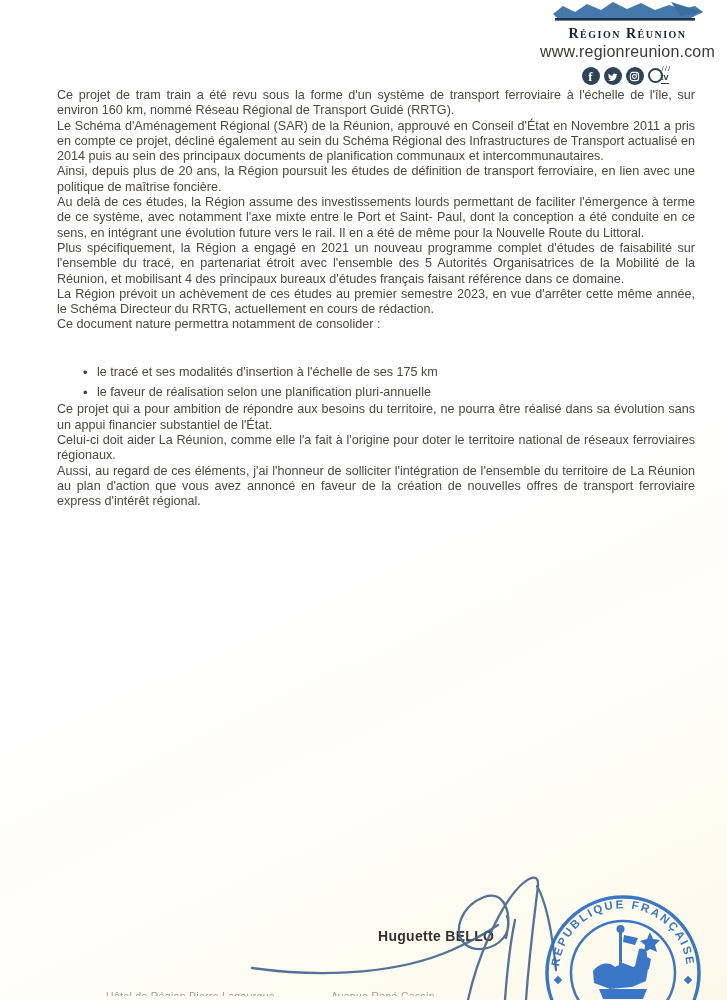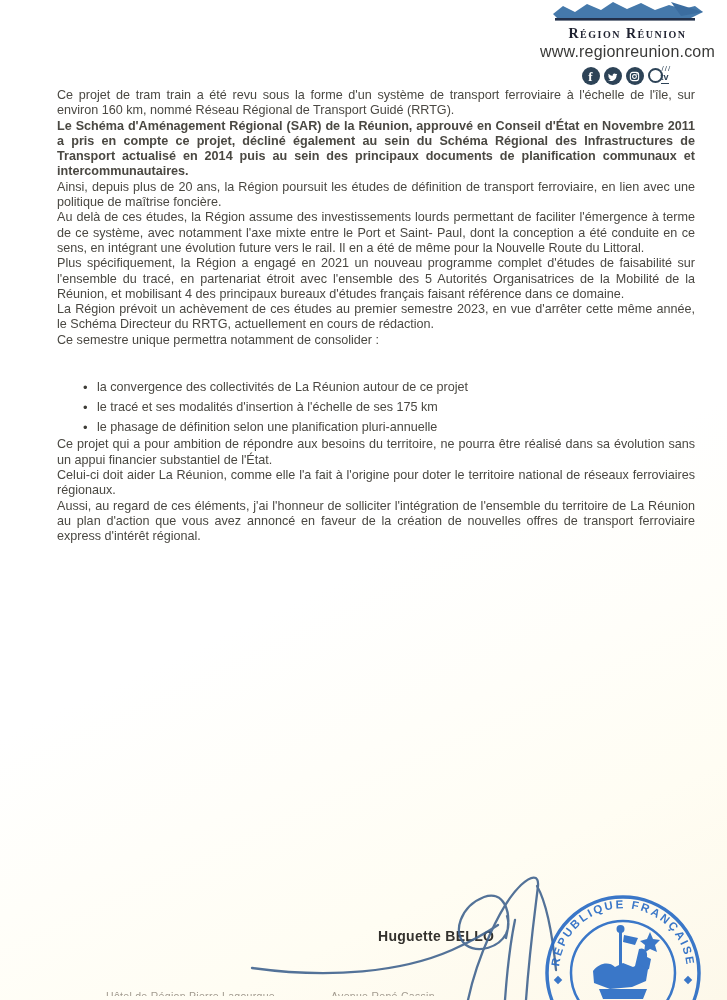--- a/index.html
+++ b/index.html
@@ -26,21 +26,21 @@
   .tv-ring{position:absolute;left:0;top:2px;width:11px;height:11px;border:2.5px solid #2d4357;border-radius:50%;}
   .tv-label{position:absolute;left:13px;top:7px;font-size:9px;font-weight:bold;color:#2d4357;border-bottom:1.5px solid #2d4357;line-height:1.1;}
   .tv-sparks{position:absolute;left:14px;top:-2px;font-size:8px;color:#2d4357;letter-spacing:1px;}
   
   .letter-body{
     position:absolute;left:57px;top:88px;width:638px;
     font-size:12.6px;line-height:15.3px;text-align:justify;
     color:#4a4842;
   }
   .letter-body p{margin:0;}
-  .p2{margin-top:21px;font-weight:bold;} .p3{margin-top:17px;} .p4{margin-top:28px;}
+  .p2{margin-top:21px;} .p3{margin-top:17px;} .p4{margin-top:28px;}
   .p5{margin-top:26px;} .p6{margin-top:26px;} .p7{margin-top:25px;}
   .p8{margin-top:24px;} .p9{margin-top:26px;} .p10{margin-top:25px;} .p11{margin-top:27px;}
   ul.consolidate{list-style:none;margin:30px 0 0 0;padding:0 0 0 40px;text-align:left;}
   ul.consolidate li{position:relative;line-height:19.8px;}
   ul.consolidate li::before{
     content:"•";position:absolute;left:-14px;top:0;color:#3f3d38;font-size:13px;
   }
   
   .sig-name{
     position:absolute;left:378px;top:928px;font-size:14px;font-weight:bold;
@@ -92,25 +92,24 @@
     </div>
   </div>
 
   <div class="letter-body">
     <p class="p1">Ce projet de tram train a été revu sous la forme d'un système de transport ferroviaire à l'échelle de l'île, sur environ 160 km, nommé Réseau Régional de Transport Guidé (RRTG).</p>
     <p class="p2">Le Schéma d'Aménagement Régional (SAR) de la Réunion, approuvé en Conseil d'État en Novembre 2011 a pris en compte ce projet, décliné également au sein du Schéma Régional des Infrastructures de Transport actualisé en 2014 puis au sein des principaux documents de planification communaux et intercommunautaires.</p>
     <p class="p3">Ainsi, depuis plus de 20 ans, la Région poursuit les études de définition de transport ferroviaire, en lien avec une politique de maîtrise foncière.</p>
     <p class="p4">Au delà de ces études, la Région assume des investissements lourds permettant de faciliter l'émergence à terme de ce système, avec notamment l'axe mixte entre le Port et Saint- Paul, dont la conception a été conduite en ce sens, en intégrant une évolution future vers le rail. Il en a été de même pour la Nouvelle Route du Littoral.</p>
     <p class="p5">Plus spécifiquement, la Région a engagé en 2021 un nouveau programme complet d'études de faisabilité sur l'ensemble du tracé, en partenariat étroit avec l'ensemble des 5 Autorités Organisatrices de la Mobilité de la Réunion, et mobilisant 4 des principaux bureaux d'études français faisant référence dans ce domaine.</p>
     <p class="p6">La Région prévoit un achèvement de ces études au premier semestre 2023, en vue d'arrêter cette même année, le Schéma Directeur du RRTG, actuellement en cours de rédaction.</p>
-    <p class="p7">Ce semestre unique permettra notamment de consolider :</p>
+    <p class="p7">Ce document nature permettra notamment de consolider :</p>
     <ul class="consolidate">
-      <li><span>la convergence des collectivités de La Réunion autour de ce projet</span></li>
       <li><span>le tracé et ses modalités d'insertion à l'échelle de ses 175 km</span></li>
-      <li><span>le phasage de définition selon une planification pluri-annuelle</span></li>
+      <li><span>le faveur de réalisation selon une planification pluri-annuelle</span></li>
     </ul>
     <p class="p8">Ce projet qui a pour ambition de répondre aux besoins du territoire, ne pourra être réalisé dans sa évolution sans un appui financier substantiel de l'État.</p>
     <p class="p9">Celui-ci doit aider La Réunion, comme elle l'a fait à l'origine pour doter le territoire national de réseaux ferroviaires régionaux.</p>
     <p class="p10">Aussi, au regard de ces éléments, j'ai l'honneur de solliciter l'intégration de l'ensemble du territoire de La Réunion au plan d'action que vous avez annoncé en faveur de la création de nouvelles offres de transport ferroviaire express d'intérêt régional.</p>
   </div>
 
   <div class="sig-name">Huguette BELLO</div>
 
   <svg class="sig-svg" width="727" height="160" viewBox="0 0 727 160">
     <g fill="none" stroke="#41648f" stroke-width="2.3" stroke-linecap="round" opacity="0.9">

